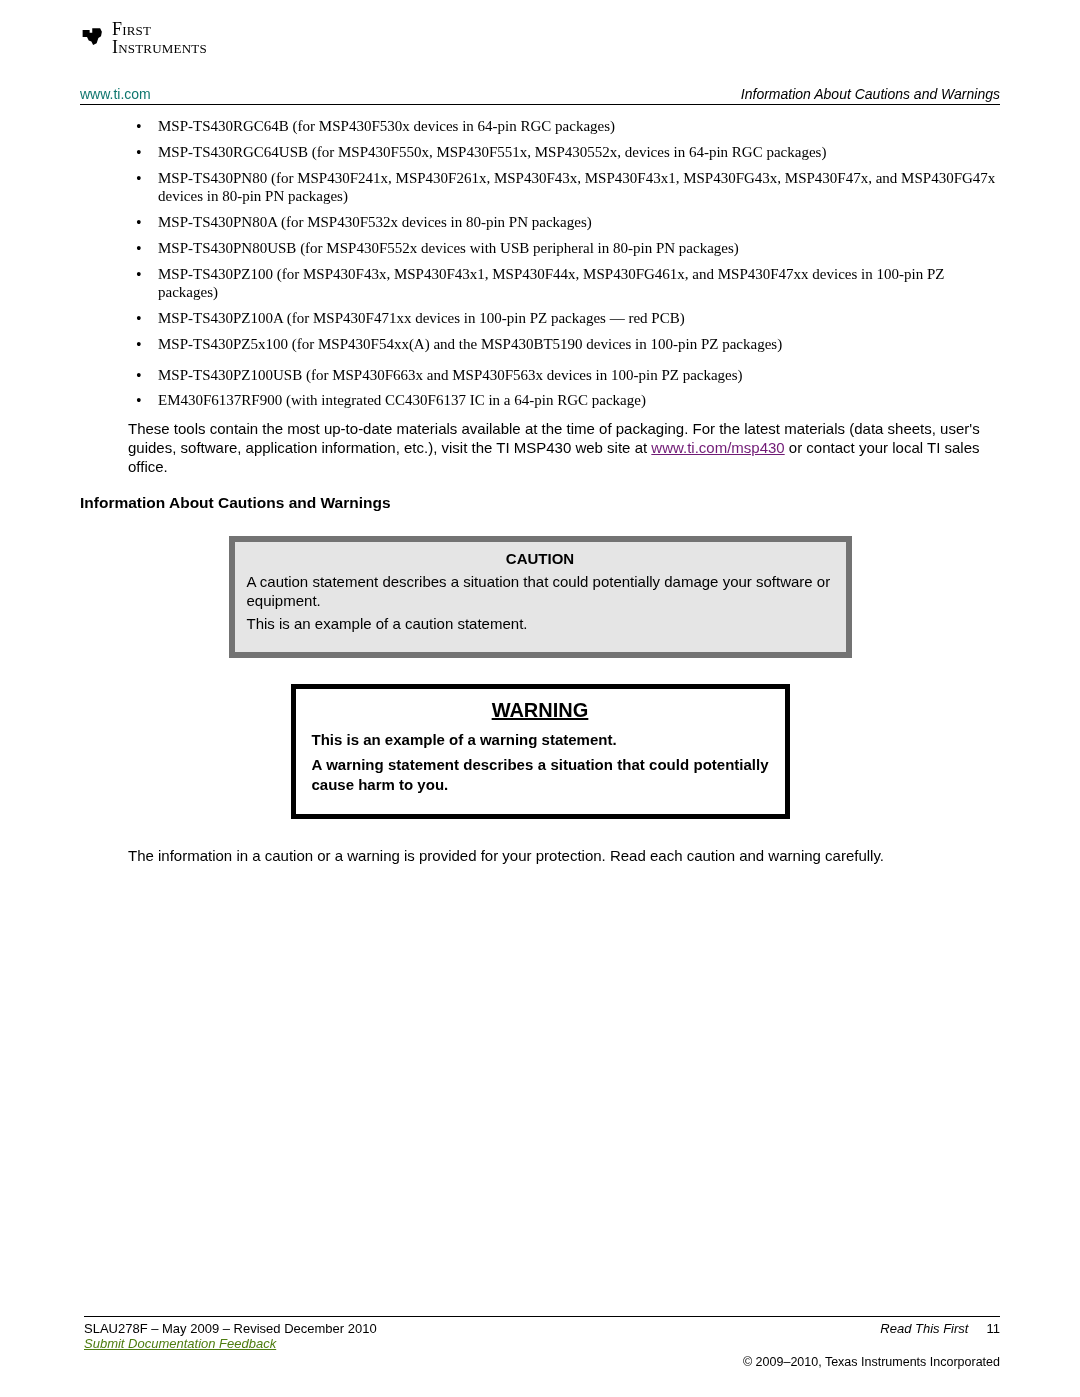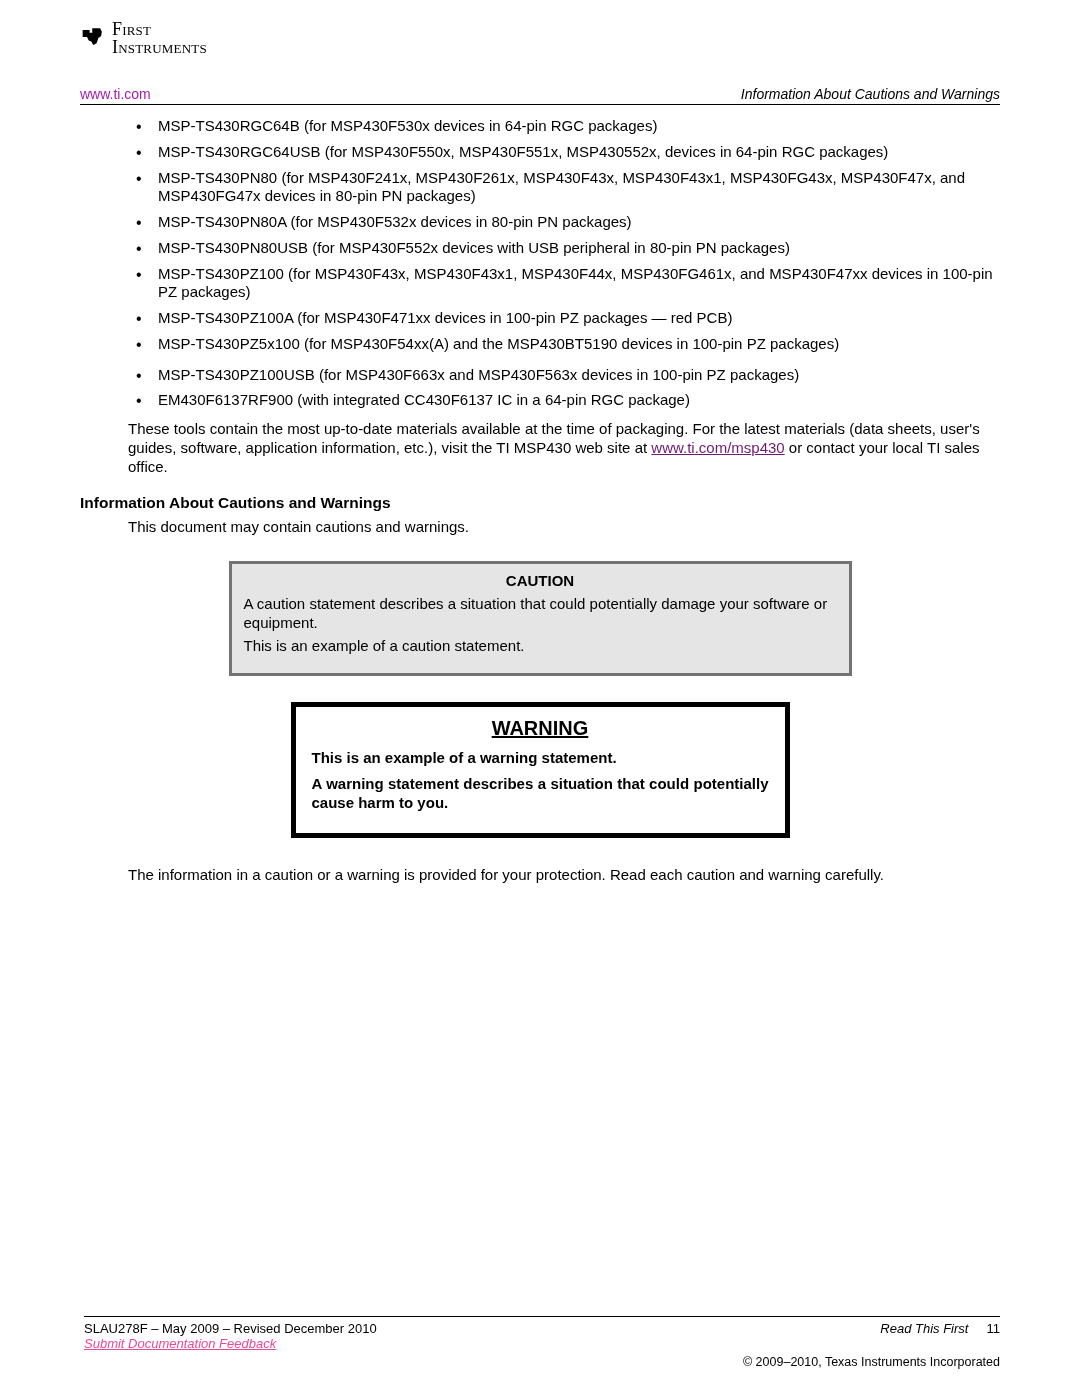--- a/index.html
+++ b/index.html
@@ -40,35 +40,36 @@
     line-height: 1;
     letter-spacing: 0.2px;
   }
   .header-row {
     display: flex;
     justify-content: space-between;
     border-bottom: 1px solid #000;
     padding-bottom: 2px;
     font-size: 14px;
   }
-  .header-left a { color:#a21caf; text-decoration:none; }
+  .header-left a { color:#0f766e; text-decoration:none; }
   .header-right { font-style: italic; }
   .content {
     margin-top: 12px;
   }
   ul.bullets {
     margin: 4px 0 10px 54px;
     padding: 0;
     list-style: none;
   }
   ul.bullets li {
     position: relative;
     padding-left: 24px;
     margin: 1px 0 7px 0;
     line-height: 1.25;
+    font-family: Liberation Serif, serif;
   }
   ul.bullets li::before {
     content: "•";
     position: absolute;
     left: 2px;
     top: 0;
     font-size: 16px;
   }
   .para {
     margin-left: 48px;
@@ -78,21 +79,21 @@
   }
   a.link { color: #701a75; }
   h2.section {
     font-size: 15.5px;
     font-weight: bold;
     margin: 18px 0 6px 0;
   }
   .caution-box {
     width: 623px;
     margin: 24px auto 12px auto;
-    border: 3px solid #737373;
+    border: 6px solid #737373;
     background: #e5e5e5;
     padding: 8px 12px 14px 12px;
     box-sizing: border-box;
   }
   .caution-title {
     text-align: center;
     font-weight: bold;
     margin-bottom: 6px;
   }
   .caution-box p { margin: 4px 0; line-height:1.25; }
@@ -131,21 +132,21 @@
   }
   .footer-line {
     border-top: 1px solid #000;
     margin-bottom: 4px;
   }
   .footer-row1 {
     display: flex;
     justify-content: space-between;
   }
   .footer-row1 .right i { font-style: italic; }
-  .footer a { color: #ec4899; text-decoration: underline; font-style: italic; }
+  .footer a { color: #4d7c0f; text-decoration: underline; font-style: italic; }
   .copyright {
     text-align: right;
     font-size: 12.5px;
     margin-top: 4px;
   }
 </style>
 </head>
 <body>
 
 <div class="page">
@@ -185,21 +186,20 @@
       <li style="margin-top:12px">MSP-TS430PZ100USB (for MSP430F663x and MSP430F563x devices in 100-pin PZ packages)</li>
       <li>EM430F6137RF900 (with integrated CC430F6137 IC in a 64-pin RGC package)</li>
     </ul>
 
     <p class="para">
       <span>These tools contain the most up-to-date materials available at the time of packaging. For the latest materials (data sheets, user's guides, software, application information, etc.), visit the TI MSP430 web site at </span><a class="link" href="#">www.ti.com/msp430</a><span> or contact your local TI sales office.</span>
     </p>
 
     <h2 class="section">Information About Cautions and Warnings</h2>
 
-    <p class="para">This document may contain cautions and warnings.</p>
 
     <div class="caution-box">
       <div class="caution-title">CAUTION</div>
       <p>A caution statement describes a situation that could potentially damage your software or equipment.</p>
       <p>This is an example of a caution statement.</p>
     </div>
 
     <div class="warning-box">
       <div class="warning-title">WARNING</div>
       <p>This is an example of a warning statement.</p>

